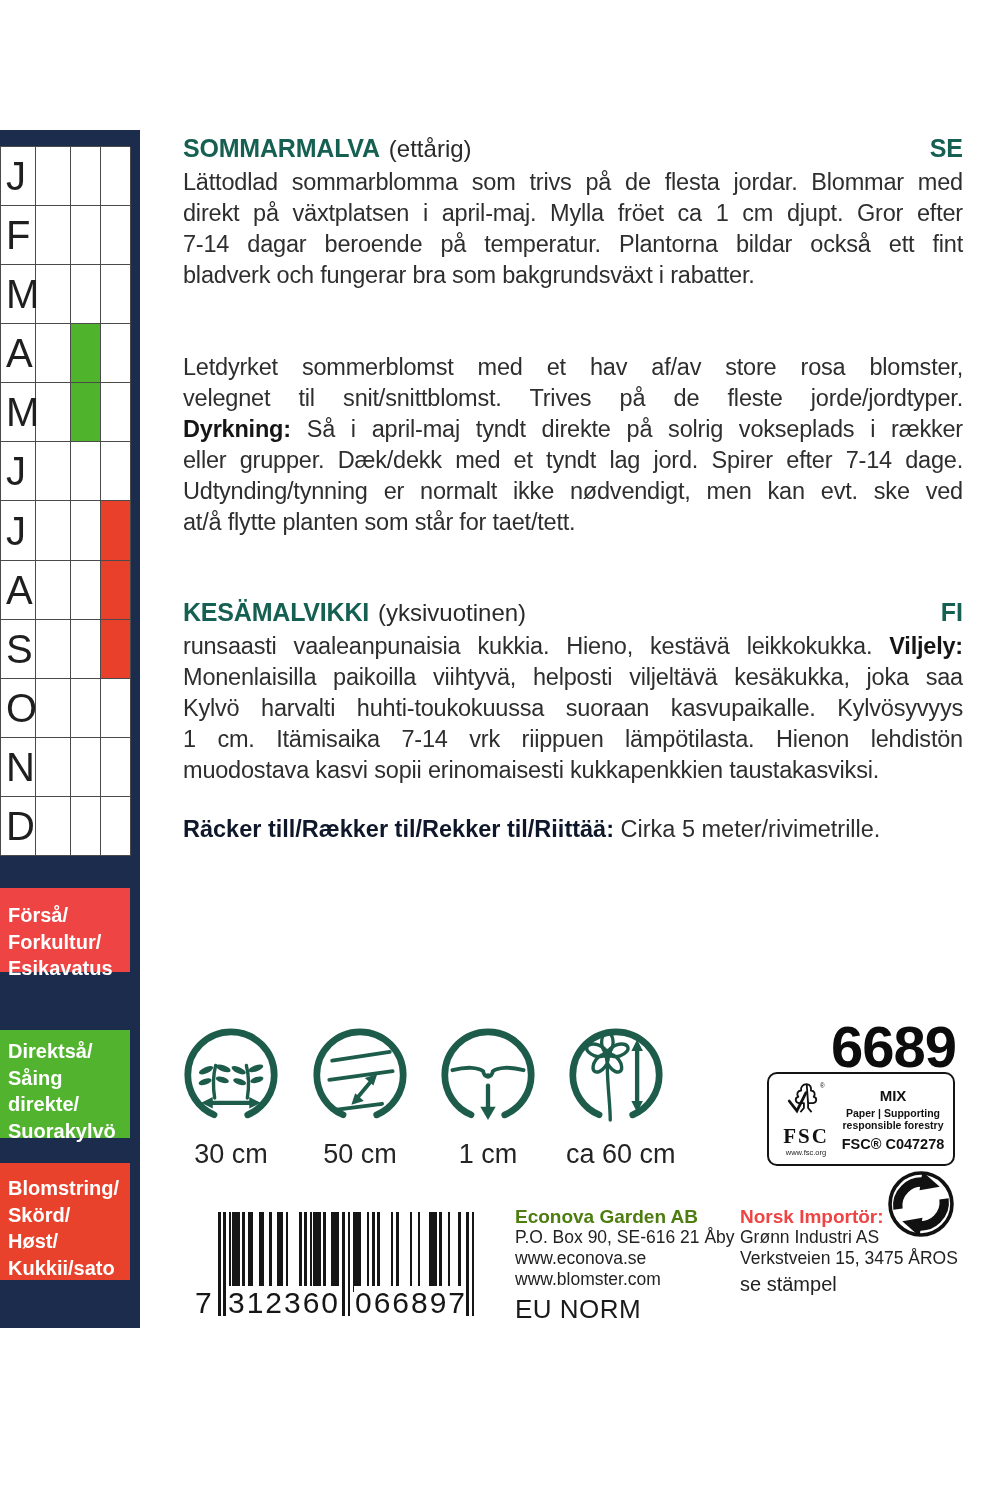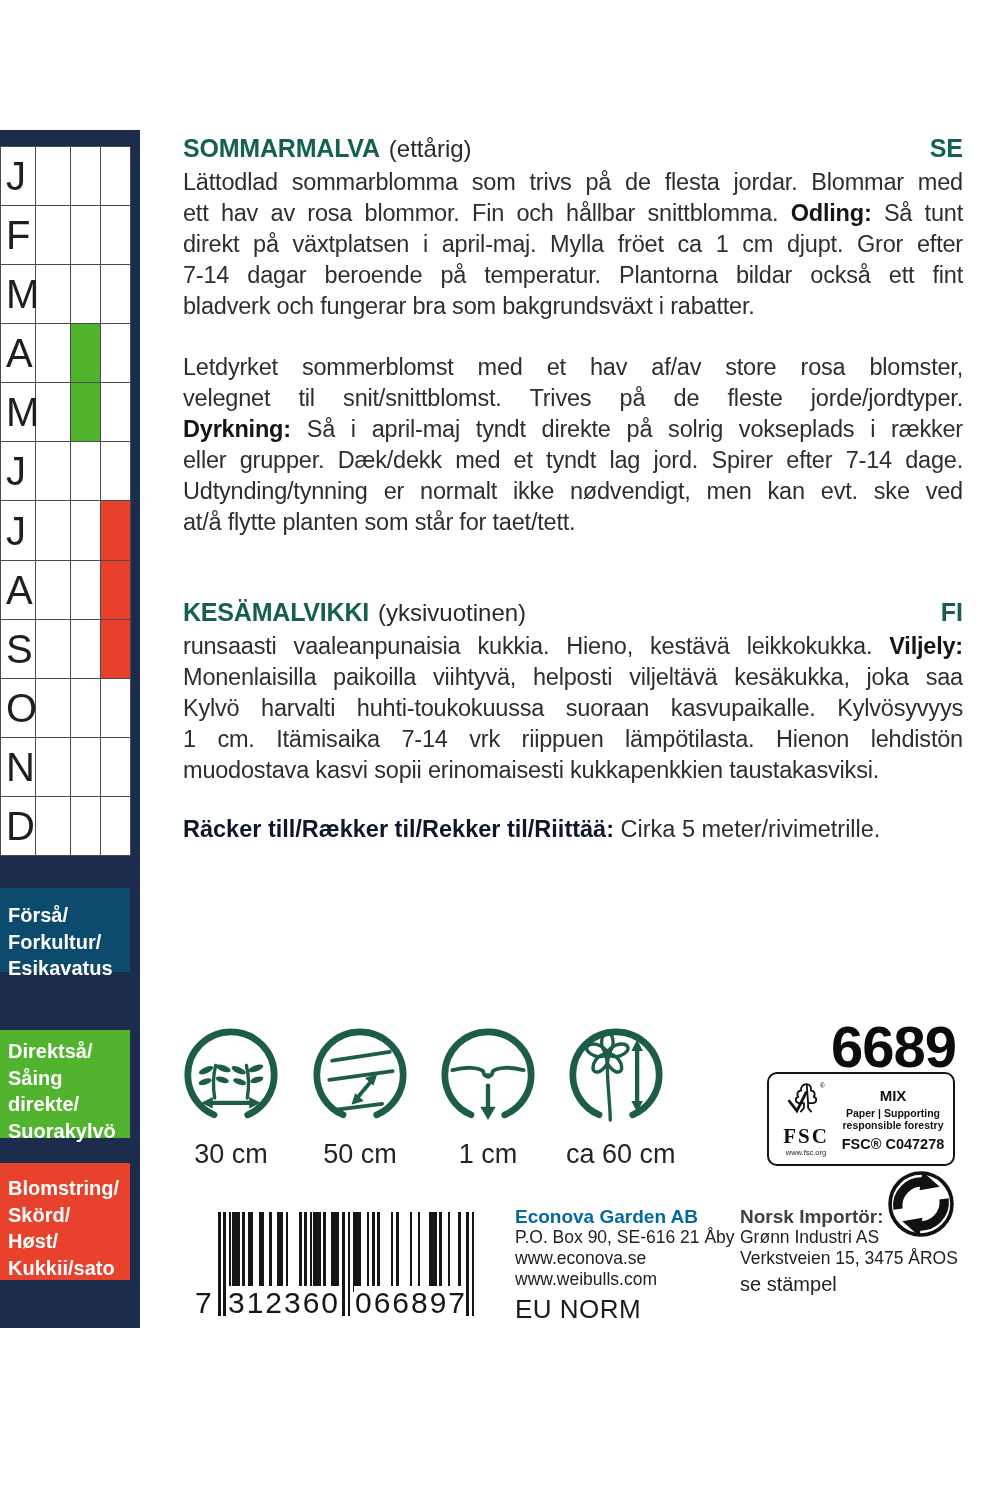--- a/index.html
+++ b/index.html
@@ -10,21 +10,21 @@
   .sidebar{position:absolute;left:0;top:130px;width:140px;height:1198px;background:#1b2c4d;}
   .cal-grid{position:absolute;left:0;top:16px;width:130px;height:710px;background:#fff;
             display:grid;grid-template-columns:35px 35px 30px 30px;grid-auto-rows:1fr;
             border-left:1px solid #4a4a4a;border-top:1px solid #4a4a4a;box-sizing:border-box;}
   .cal-cell{border-right:1px solid #4a4a4a;border-bottom:1px solid #4a4a4a;box-sizing:border-box;}
   .mletter{display:flex;align-items:center;padding-left:5px;font-size:40px;color:#1f1f1f;line-height:1;}
   .fill-green{background:#4fb32b;}
   .fill-red{background:#e8402a;}
   .legend{position:absolute;left:0;width:130px;box-sizing:border-box;padding:12px 4px 0 8px;
           color:#fff;font-weight:bold;font-size:20px;line-height:26.5px;white-space:pre-line;}
-  .legend.presow{top:758px;height:84px;background:#0c4a6e;padding-top:14px;}
+  .legend.presow{top:758px;height:84px;background:#ef4444;padding-top:14px;}
   .legend.direct{top:900px;height:108px;background:#52b42e;padding-top:8px;}
   .legend.bloom{top:1033px;height:117px;background:#e8422c;padding-top:12px;}
 
   
   .section{position:absolute;left:183px;width:780px;}
   .sec-title{display:flex;align-items:baseline;font-size:25px;white-space:nowrap;}
   .sec-name{font-weight:bold;color:#156052;letter-spacing:-0.2px;}
   .sec-qual{margin-left:9px;color:#2a2a2a;font-size:24px;}
   .sec-spacer{flex:1;}
   .sec-lang{font-weight:bold;color:#156052;}
@@ -65,24 +65,24 @@
   .bbar{position:absolute;top:0;width:2.7px;height:80px;background:#161616;}
   .bbar.g{height:104px;}
   .bc-prefix{position:absolute;left:0;top:74px;font-size:30px;color:#161616;}
   .bgroup{position:absolute;top:74px;width:110px;display:flex;justify-content:space-between;
           font-size:30px;color:#161616;background:#fff;padding:0 1px;}
   .bg1{left:32px;}
   .bg2{left:159px;}
 
   
   .distrib{position:absolute;left:515px;top:1206px;font-size:17.5px;line-height:21px;color:#222;}
-  .distrib .bname{font-weight:bold;font-size:19px;color:#0369a1;}
+  .distrib .bname{font-weight:bold;font-size:19px;color:#4d7c0f;}
   .eunorm{position:absolute;left:515px;top:1294px;font-size:26px;color:#1a1a1a;letter-spacing:0.5px;}
   .importer{position:absolute;left:740px;top:1206px;font-size:17.5px;line-height:21px;color:#222;}
-  .importer .bname{font-weight:bold;font-size:19px;color:#404040;}
+  .importer .bname{font-weight:bold;font-size:19px;color:#ef4444;}
   .lastsale{position:absolute;left:740px;top:1272px;color:#111;}
   .lastsale .lbl{font-weight:bold;font-size:22.5px;line-height:26px;}
   .lastsale .val{font-size:20px;line-height:25px;color:#222;}
 </style>
 </head>
 <body>
 
 <div class="page">
 
   <aside class="sidebar">
@@ -151,21 +151,20 @@
 
   <section class="section" style="top:134px">
     <div class="sec-title">
       <span class="sec-name">SOMMARMALVA</span>
       <span class="sec-qual">(ettårig)</span>
       <span class="sec-spacer"></span>
       <span class="sec-lang">SE</span>
     </div>
     <div class="sec-body">
         <div class="tline"><span>Lättodlad sommarblomma som trivs på de flesta jordar. Blommar med</span></div>
-        <div class="tline"><span>ett hav av rosa blommor. Fin och hållbar snittblomma. </span><b>Odling:</b><span> Så tunt</span></div>
         <div class="tline"><span>direkt på växtplatsen i april-maj. Mylla fröet ca 1 cm djupt. Gror efter</span></div>
         <div class="tline"><span>7-14 dagar beroende på temperatur. Plantorna bildar också ett fint</span></div>
         <div class="tline last"><span>bladverk och fungerar bra som bakgrundsväxt i rabatter.</span></div>
       </div>
   </section>
 
   <section class="section" style="top:348px">
     <div class="sec-body">
         <div class="tline"><span>Letdyrket sommerblomst med et hav af/av store rosa blomster,</span></div>
         <div class="tline"><span>velegnet til snit/snittblomst. Trives på de fleste jorde/jordtyper.</span></div>
@@ -353,21 +352,21 @@
         <span>8</span>
         <span>9</span>
         <span>7</span>
       </div>
   </div>
 
   <div class="distrib">
     <div class="bname">Econova Garden AB</div>
     <div>P.O. Box 90, SE-616 21 Åby</div>
     <div>www.econova.se</div>
-    <div>www.weibulls.com</div>
+    <div>www.blomster.com</div>
   </div>
   <div class="eunorm">EU NORM</div>
 
   <div class="importer">
     <div class="bname">Norsk Importör:</div>
     <div>Grønn Industri AS</div>
     <div>Verkstveien 15, 3475 ÅROS</div>
   </div>
   <div class="lastsale">
     <div class="val">se stämpel</div>

